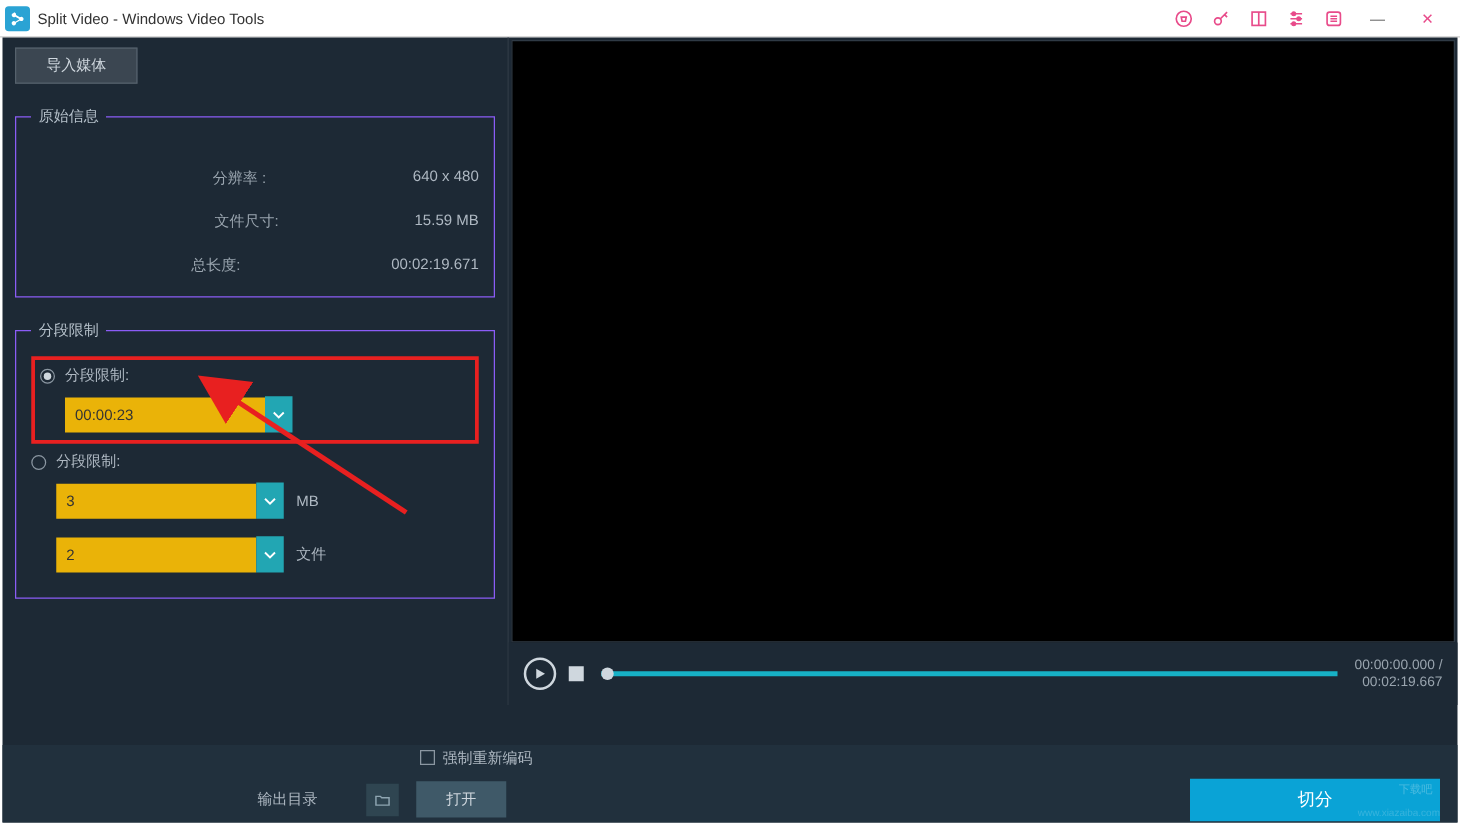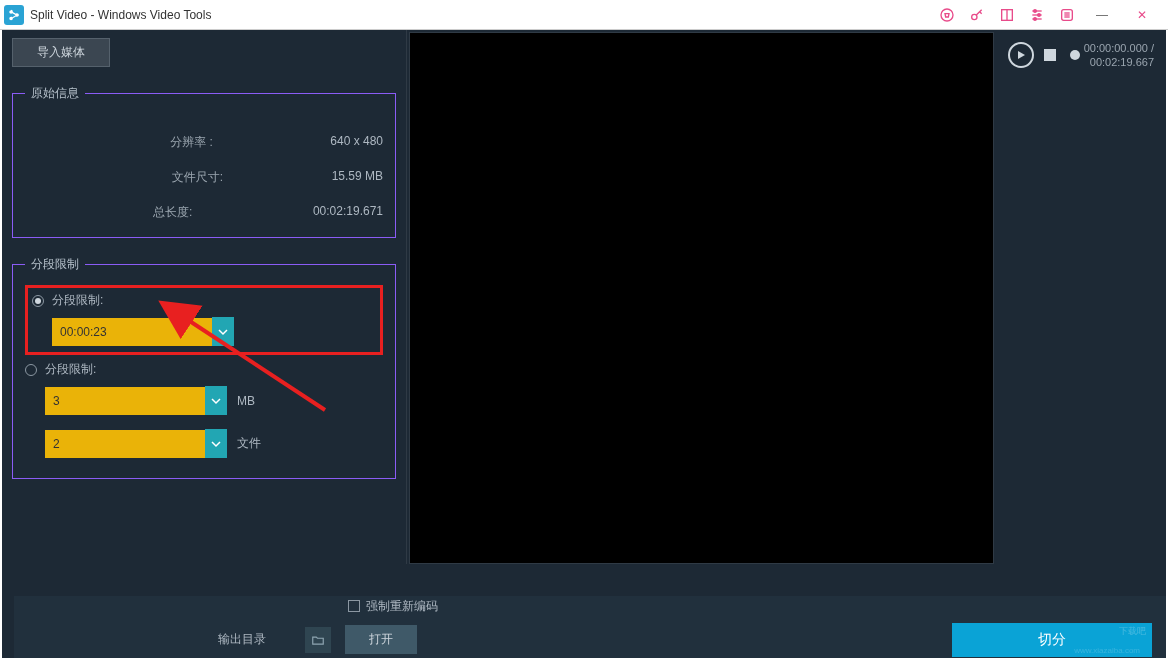--- a/index.html
+++ b/index.html
@@ -34,42 +34,42 @@
 .option-label { color: #aeb8c2; }
 
 .input-row { margin: 6px 0 14px 20px; display: flex; align-items: center; }
 .text-input { background: #eab308; border: none; padding: 7px 8px; font-size: 12px; color: #333; width: 160px; }
 .dropdown-btn { width: 22px; height: 29px; background: #22a6b3; display: flex; align-items: center; justify-content: center; cursor:pointer; }
 .dropdown-btn svg { width:10px; height:10px; }
 .unit-text { margin-left: 10px; color: #aeb8c2; }
 
 .highlight-box { border: 3px solid #e82020; padding: 4px 6px 2px 4px; margin-bottom: 6px; }
 
-.right-panel { flex: 1; display: flex; padding: 0; }
+.right-panel { flex: 1; display: flex; flex-direction: column; padding: 0; }
 .video-area { flex: 1; background: #000; border: 1px solid #2f3a45; margin: 2px 2px 0 2px; }
 .controls-bar { height: 50px; display: flex; align-items: center; padding: 0 12px; color: #aeb8c2; background: #1d2935; }
 .play-btn { width: 26px; height: 26px; border: 2px solid #cfd7de; border-radius: 50%; display:flex; align-items:center; justify-content:center; cursor:pointer; margin-right: 10px; }
 .play-btn svg { width:10px; height:10px; }
 .stop-btn { width: 12px; height: 12px; background: #cfd7de; margin-right: 14px; cursor:pointer; }
 .progress-track { flex: 1; height: 4px; background: #17b1c6; position: relative; margin-right: 14px; cursor:pointer; }
 .progress-thumb { position:absolute; width:10px; height:10px; background:#cfd7de; border-radius:50%; left:0; top:-3px; }
 .time-display { font-size: 11px; color:#9aa5af; text-align:right; line-height:1.3; }
 
-.bottom-bar { height: 62px; background: #21303d; display: flex; align-items: center; padding: 0 14px; color:#aeb8c2; font-size:12px;margin-left:12px; }
+.bottom-bar { height: 62px; background: #21303d; display: flex; align-items: center; padding: 0 14px; color:#aeb8c2; font-size:12px; }
 .bottom-inner { display:flex; flex-direction:column; width:100%; }
 .reencode-row { display:flex; align-items:center; margin-left: 320px; margin-bottom: 8px; }
 .checkbox-sq { width:12px; height:12px; border:1px solid #8b97a2; margin-right:6px; cursor:pointer; }
 .out-row { display:flex; align-items:center; }
 .out-label { margin-left:190px; margin-right:40px; }
 .out-input { background:#2f4551; border:none; color:#8fa6b2; padding:6px 8px; width:370px; font-size:12px; }
 .folder-btn { width:26px; height:26px; background:#2f4551; display:flex; align-items:center; justify-content:center; cursor:pointer; margin-left:-1px; }
 .open-btn { margin-left:14px; background:#3f5968; border:none; color:#cfd7de; padding:6px 24px; cursor:pointer; font-size:12px; }
 .split-btn { margin-left:auto; background:#0aa3d6; border:none; color:#fff; padding:8px 86px; font-size:14px; cursor:pointer; position:relative; }
 .watermark { position:absolute; right:6px; top:2px; font-size:9px; color:rgba(255,255,255,0.25); }
-.watermark2 { position:absolute; right:12px; bottom:2px; font-size:8px; color:rgba(255,255,255,0.18); }
+.watermark2 { position:absolute; right:0; bottom:2px; font-size:8px; color:rgba(255,255,255,0.18); }
 
 .arrow-annotation { position:absolute; pointer-events:none; z-index:100; }
 </style>
 </head>
 <body>
 
 <div class="titlebar">
   <span class="app-icon">
     <svg viewBox="0 0 24 24" fill="#fff">
         <path d="M7 4c-1.7 0-3 1.3-3 3s1.3 3 3 3c.8 0 1.5-.3 2-.8l5.3 3c0 .3 0 .5 0 .8l-5.3 3c-.5-.5-1.2-.8-2-.8-1.7 0-3 1.3-3 3s1.3 3 3 3 3-1.3 3-3c0-.3 0-.5 0-.8l5.3-3c.5.5 1.2.8 2 .8 1.7 0 3-1.3 3-3s-1.3-3-3-3c-.8 0-1.5.3-2 .8l-5.3-3c0-.3 0-.5 0-.8 0-1.7-1.3-3-3-3z"></path>

